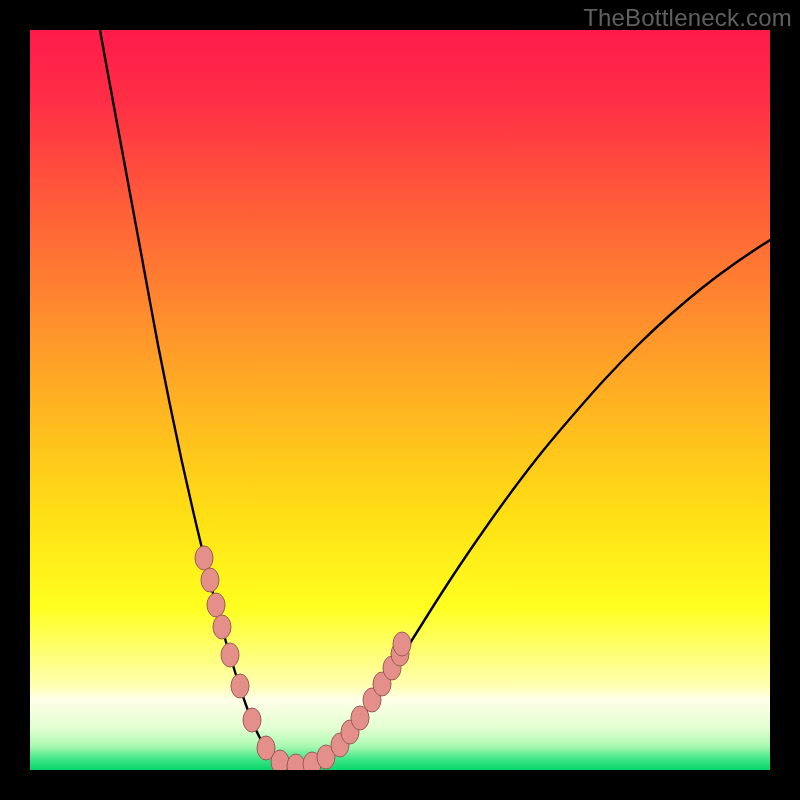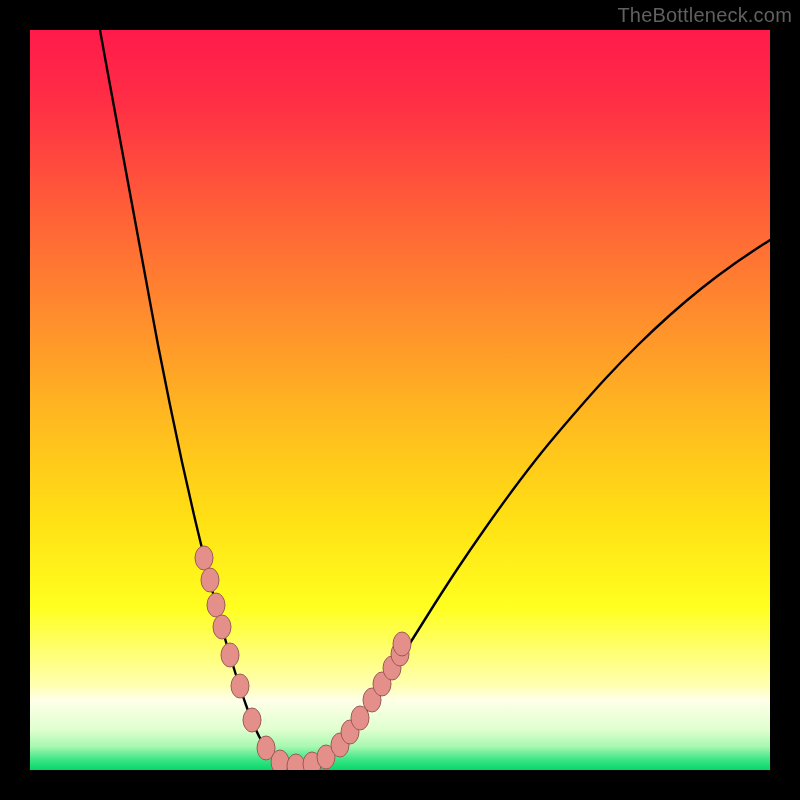--- a/index.html
+++ b/index.html
@@ -17,21 +17,21 @@
     top: 30px;
     width: 740px;
     height: 740px;
     overflow: hidden;
   }
   .watermark {
     position: absolute;
     top: 4px;
     right: 8px;
     color: #606060;
-    font-size: 20px;
+    font-size: 24px;
     font-weight: 500;
     letter-spacing: 0.2px;
     z-index: 10;
   }
   svg {
     display: block;
   }
 </style>
 </head>
 <body>

